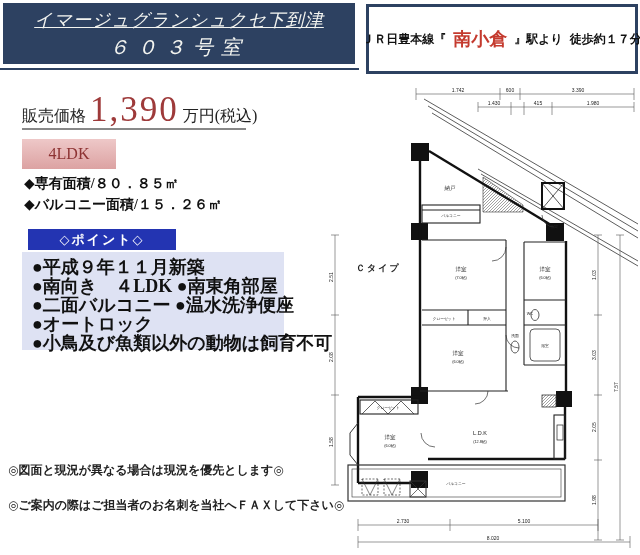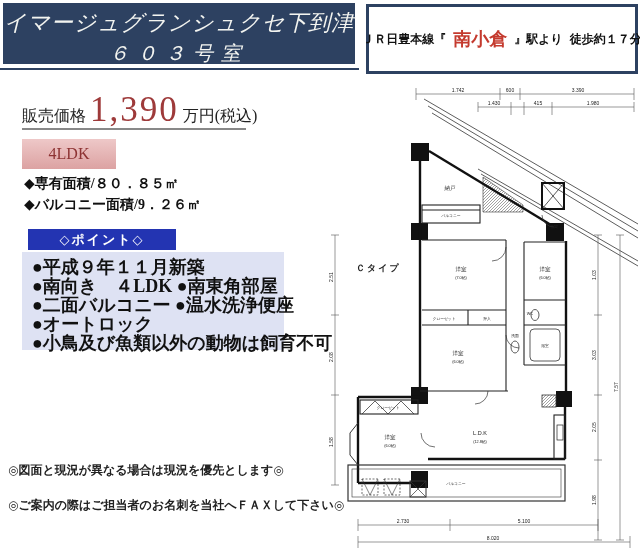--- a/index.html
+++ b/index.html
@@ -1,21 +1,21 @@
 <!DOCTYPE html>
 <html style="--navy: #2d4161; --station-red: #c43a2e; --price-red: #9e3a3a; --badge-bg1: #eec8c8; --badge-bg2: #dca2a2; --badge-text: #8d3333; --points-blue: #2334b2; --points-bg: #dee2f3;"><head>
 <meta charset="utf-8">
 <style>
   html,body{margin:0;padding:0;background:#fff;}
   .page{position:relative;width:640px;height:555px;background:#fff;overflow:hidden;
         font-family:"Liberation Serif","DejaVu Serif",serif;}
   
   .banner{position:absolute;left:3px;top:3px;width:352px;height:61px;background:var(--navy);
           color:#f3f4f0;text-align:center;font-style:italic;}
-  .banner .l1{display:block;font-size:22px;letter-spacing:1px;margin-top:5px;white-space:nowrap;}
+  .banner .l1{display:block;font-size:18px;letter-spacing:1px;margin-top:5px;white-space:nowrap;text-decoration:underline;}
   .banner .l2{display:block;font-size:20px;letter-spacing:8px;margin-top:2px;}
   .banner-underline{position:absolute;left:0;top:68px;width:359px;height:2px;background:var(--navy);}
   
   .station{position:absolute;left:366px;top:4px;width:266px;height:64px;border:3px solid var(--navy);
            display:flex;align-items:center;justify-content:center;font-weight:bold;font-size:12px;color:#111;
            white-space:nowrap;gap:7px;}
   .station .stname{color:var(--station-red);font-size:18px;font-weight:bold;text-align:right;}
   .station .walk{margin-left:0;}
   
   .price{position:absolute;left:22px;top:92px;width:224px;border-bottom:2px solid #888;
@@ -70,21 +70,21 @@
   <div class="price">
     <span class="plabel">販売価格</span>
     <span class="amount">1,390</span>
     <span class="unit">万円(税込)</span>
   </div>
 
   <div class="badge">4LDK</div>
 
   <div class="areas">
     <div>◆専有面積/８０．８５㎡</div>
-    <div>◆バルコニー面積/9．２６㎡</div>
+    <div>◆バルコニー面積/１５．２６㎡</div>
   </div>
 
   <div class="points-title">◇ポイント◇</div>
   <div class="points-body">
     <div class="row">
       <span>●平成９年１１月新築</span>
     </div>
     <div class="row">
       <span class="lcol">●南向き　４LDK</span>
       <span>●南東角部屋</span>

